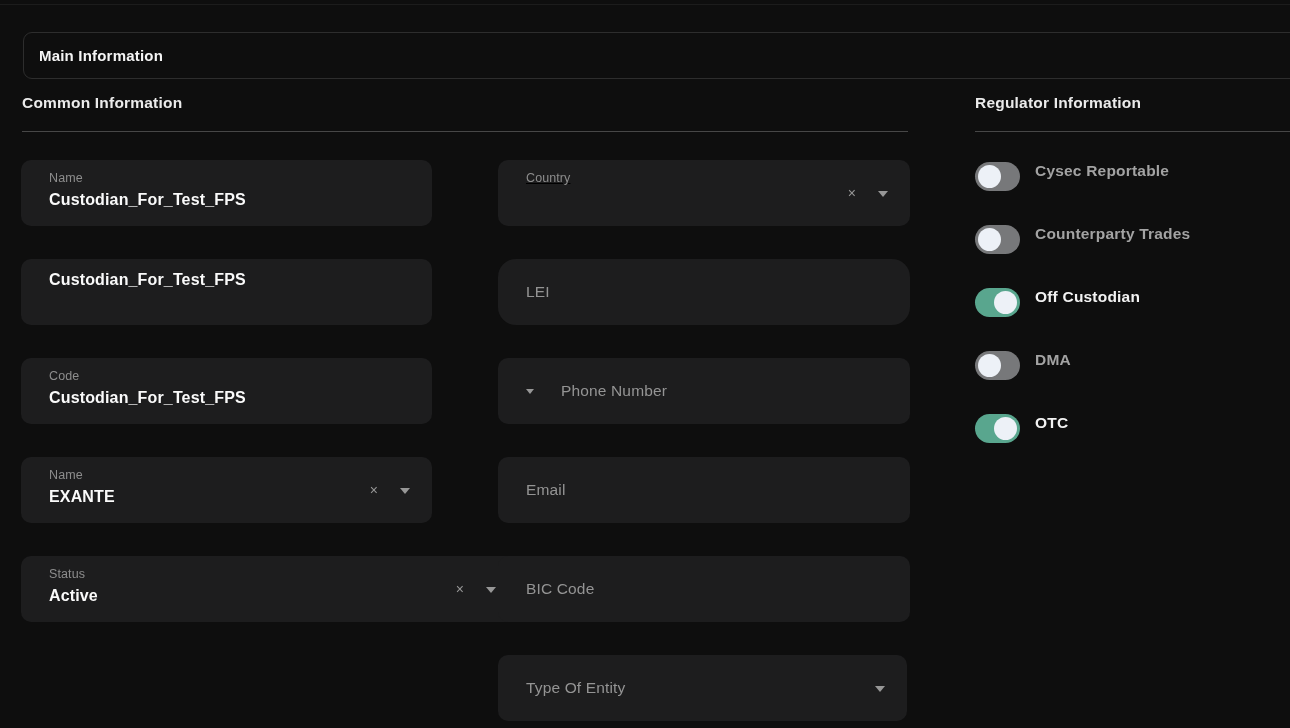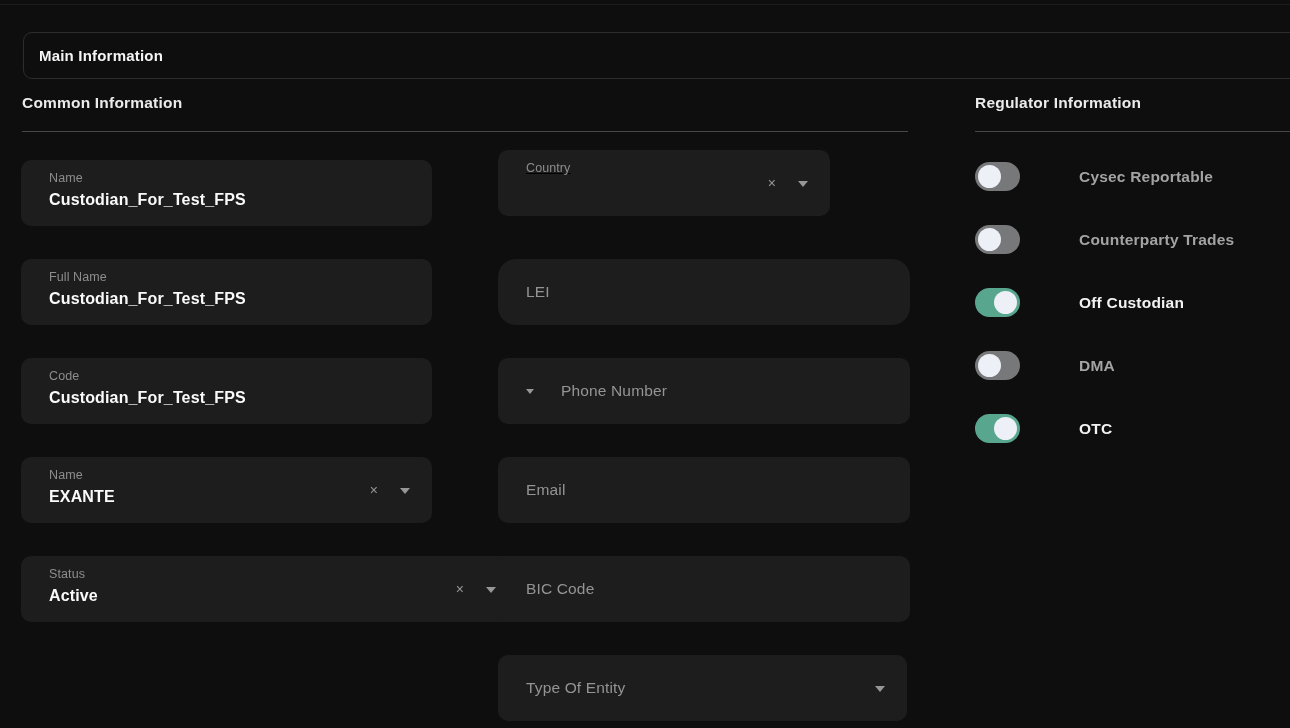--- a/index.html
+++ b/index.html
@@ -63,21 +63,21 @@
   .caret{
     position:absolute;right:22px;top:50%;margin-top:-2px;width:0;height:0;
     border-left:5px solid transparent;border-right:5px solid transparent;
     border-top:6px solid var(--icon-gray);cursor:pointer;
   }
   .caret.inline{position:static;margin:0;display:inline-block;vertical-align:middle;border-top-width:5px;border-left-width:4.5px;border-right-width:4.5px;}
   .field.phone .ph{margin-left:27px;}
 
   
   .toggles{position:absolute;left:975px;top:162px;}
-  .trow{display:flex;align-items:center;margin-bottom:34px;height:29px;gap:44px;}
+  .trow{display:flex;align-items:flex-start;margin-bottom:34px;height:29px;}
   .switch{
     position:relative;width:45px;height:29px;border-radius:15px;
     background:var(--toggle-off);cursor:pointer;flex:0 0 auto;
   }
   .switch .knob{
     position:absolute;left:3px;top:3px;width:23px;height:23px;border-radius:50%;
     background:var(--knob);
   }
   .trow.on .switch{background:var(--toggle-on);}
   .trow.on .switch .knob{left:19px;}
@@ -100,21 +100,20 @@
 
 <div class="section-title regulator">Regulator Information</div>
 <div class="divider regulator"></div>
 
 <div class="field" style="left:21px;top:160px;width:411px;">
   <div class="flabel">Name</div>
   <div class="fvalue">Custodian_For_Test_FPS</div>
 </div>
 
 <div class="field" style="left:21px;top:259px;width:411px;">
-  <div class="flabel">Full Name</div>
   <div class="fvalue">Custodian_For_Test_FPS</div>
 </div>
 
 <div class="field" style="left:21px;top:358px;width:411px;">
   <div class="flabel">Code</div>
   <div class="fvalue">Custodian_For_Test_FPS</div>
 </div>
 
 <div class="field" style="left:21px;top:457px;width:411px;">
   <div class="flabel">Name</div>
@@ -123,21 +122,21 @@
   <span class="caret"></span>
 </div>
 
 <div class="field" style="left:21px;top:556px;width:497px;">
   <div class="flabel">Status</div>
   <div class="fvalue">Active</div>
   <span class="clear-x">×</span>
   <span class="caret"></span>
 </div>
 
-<div class="field" style="left:498px;top:150px;width:332px;text-decoration:underline;">
+<div class="field" style="left:498px;top:160px;width:412px;text-decoration:underline;">
   <div class="flabel">Country</div>
   <span class="clear-x">×</span>
   <span class="caret"></span>
 </div>
 
 <div class="field empty" style="left:498px;top:259px;width:412px;border-radius:18px;">
   <span class="ph">LEI</span>
 </div>
 
 <div class="field empty phone" style="left:498px;top:358px;width:412px;">

